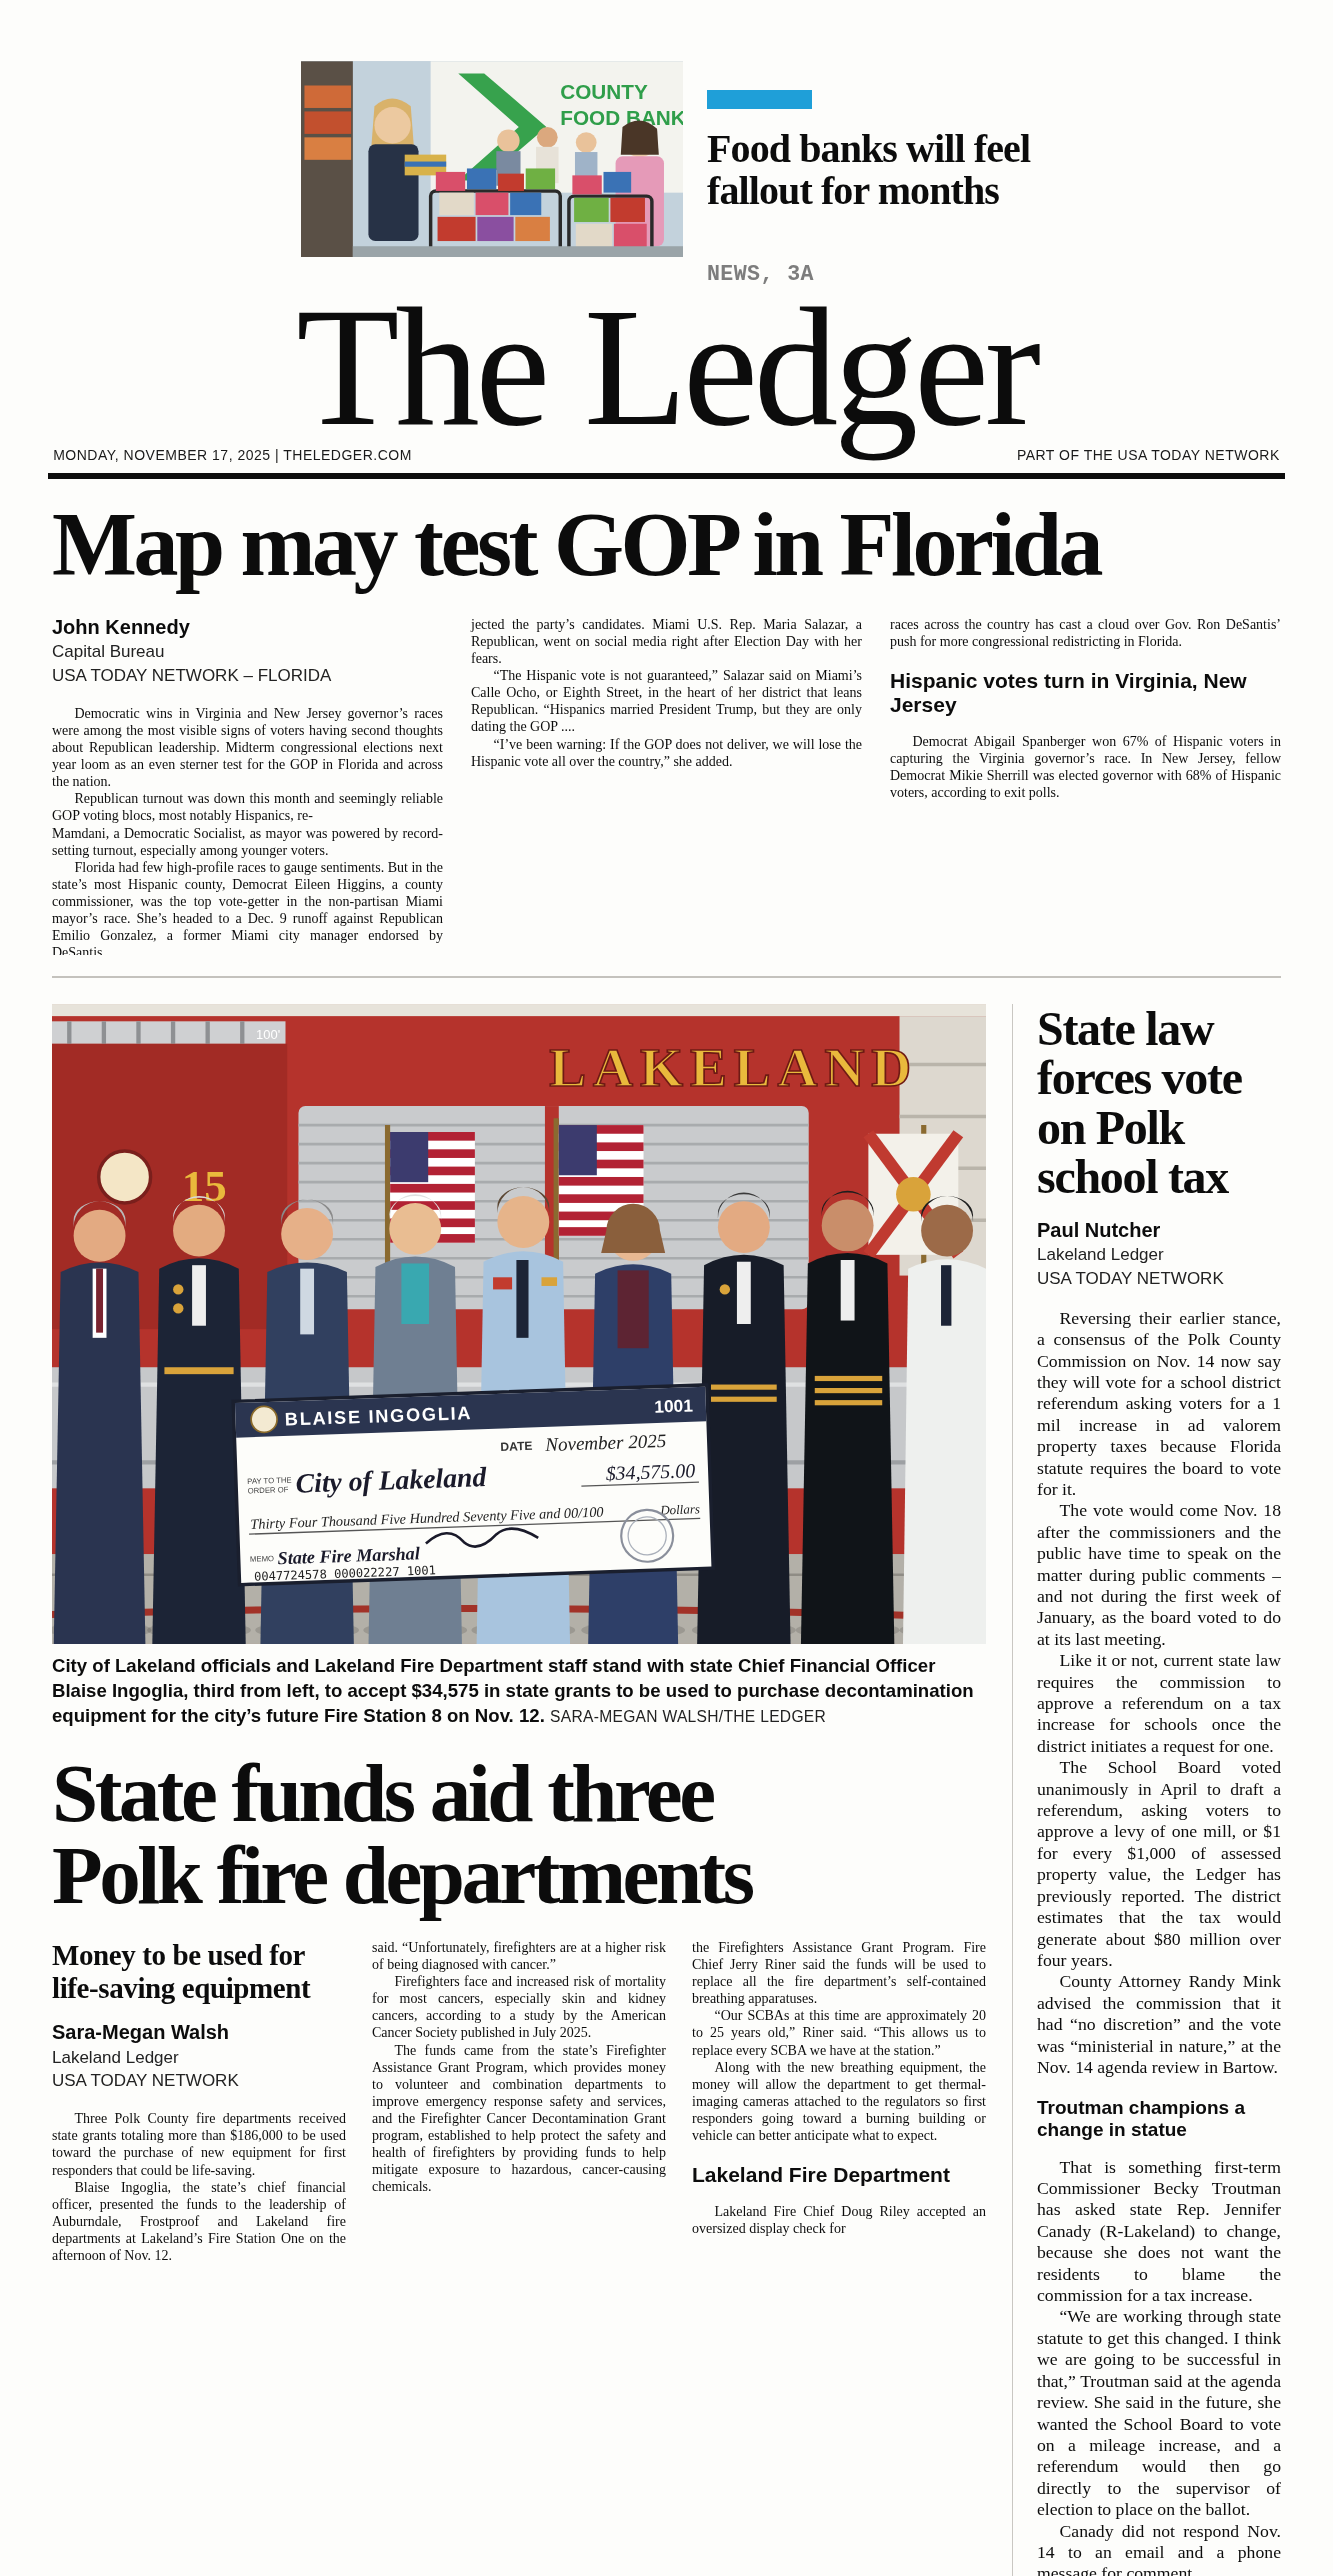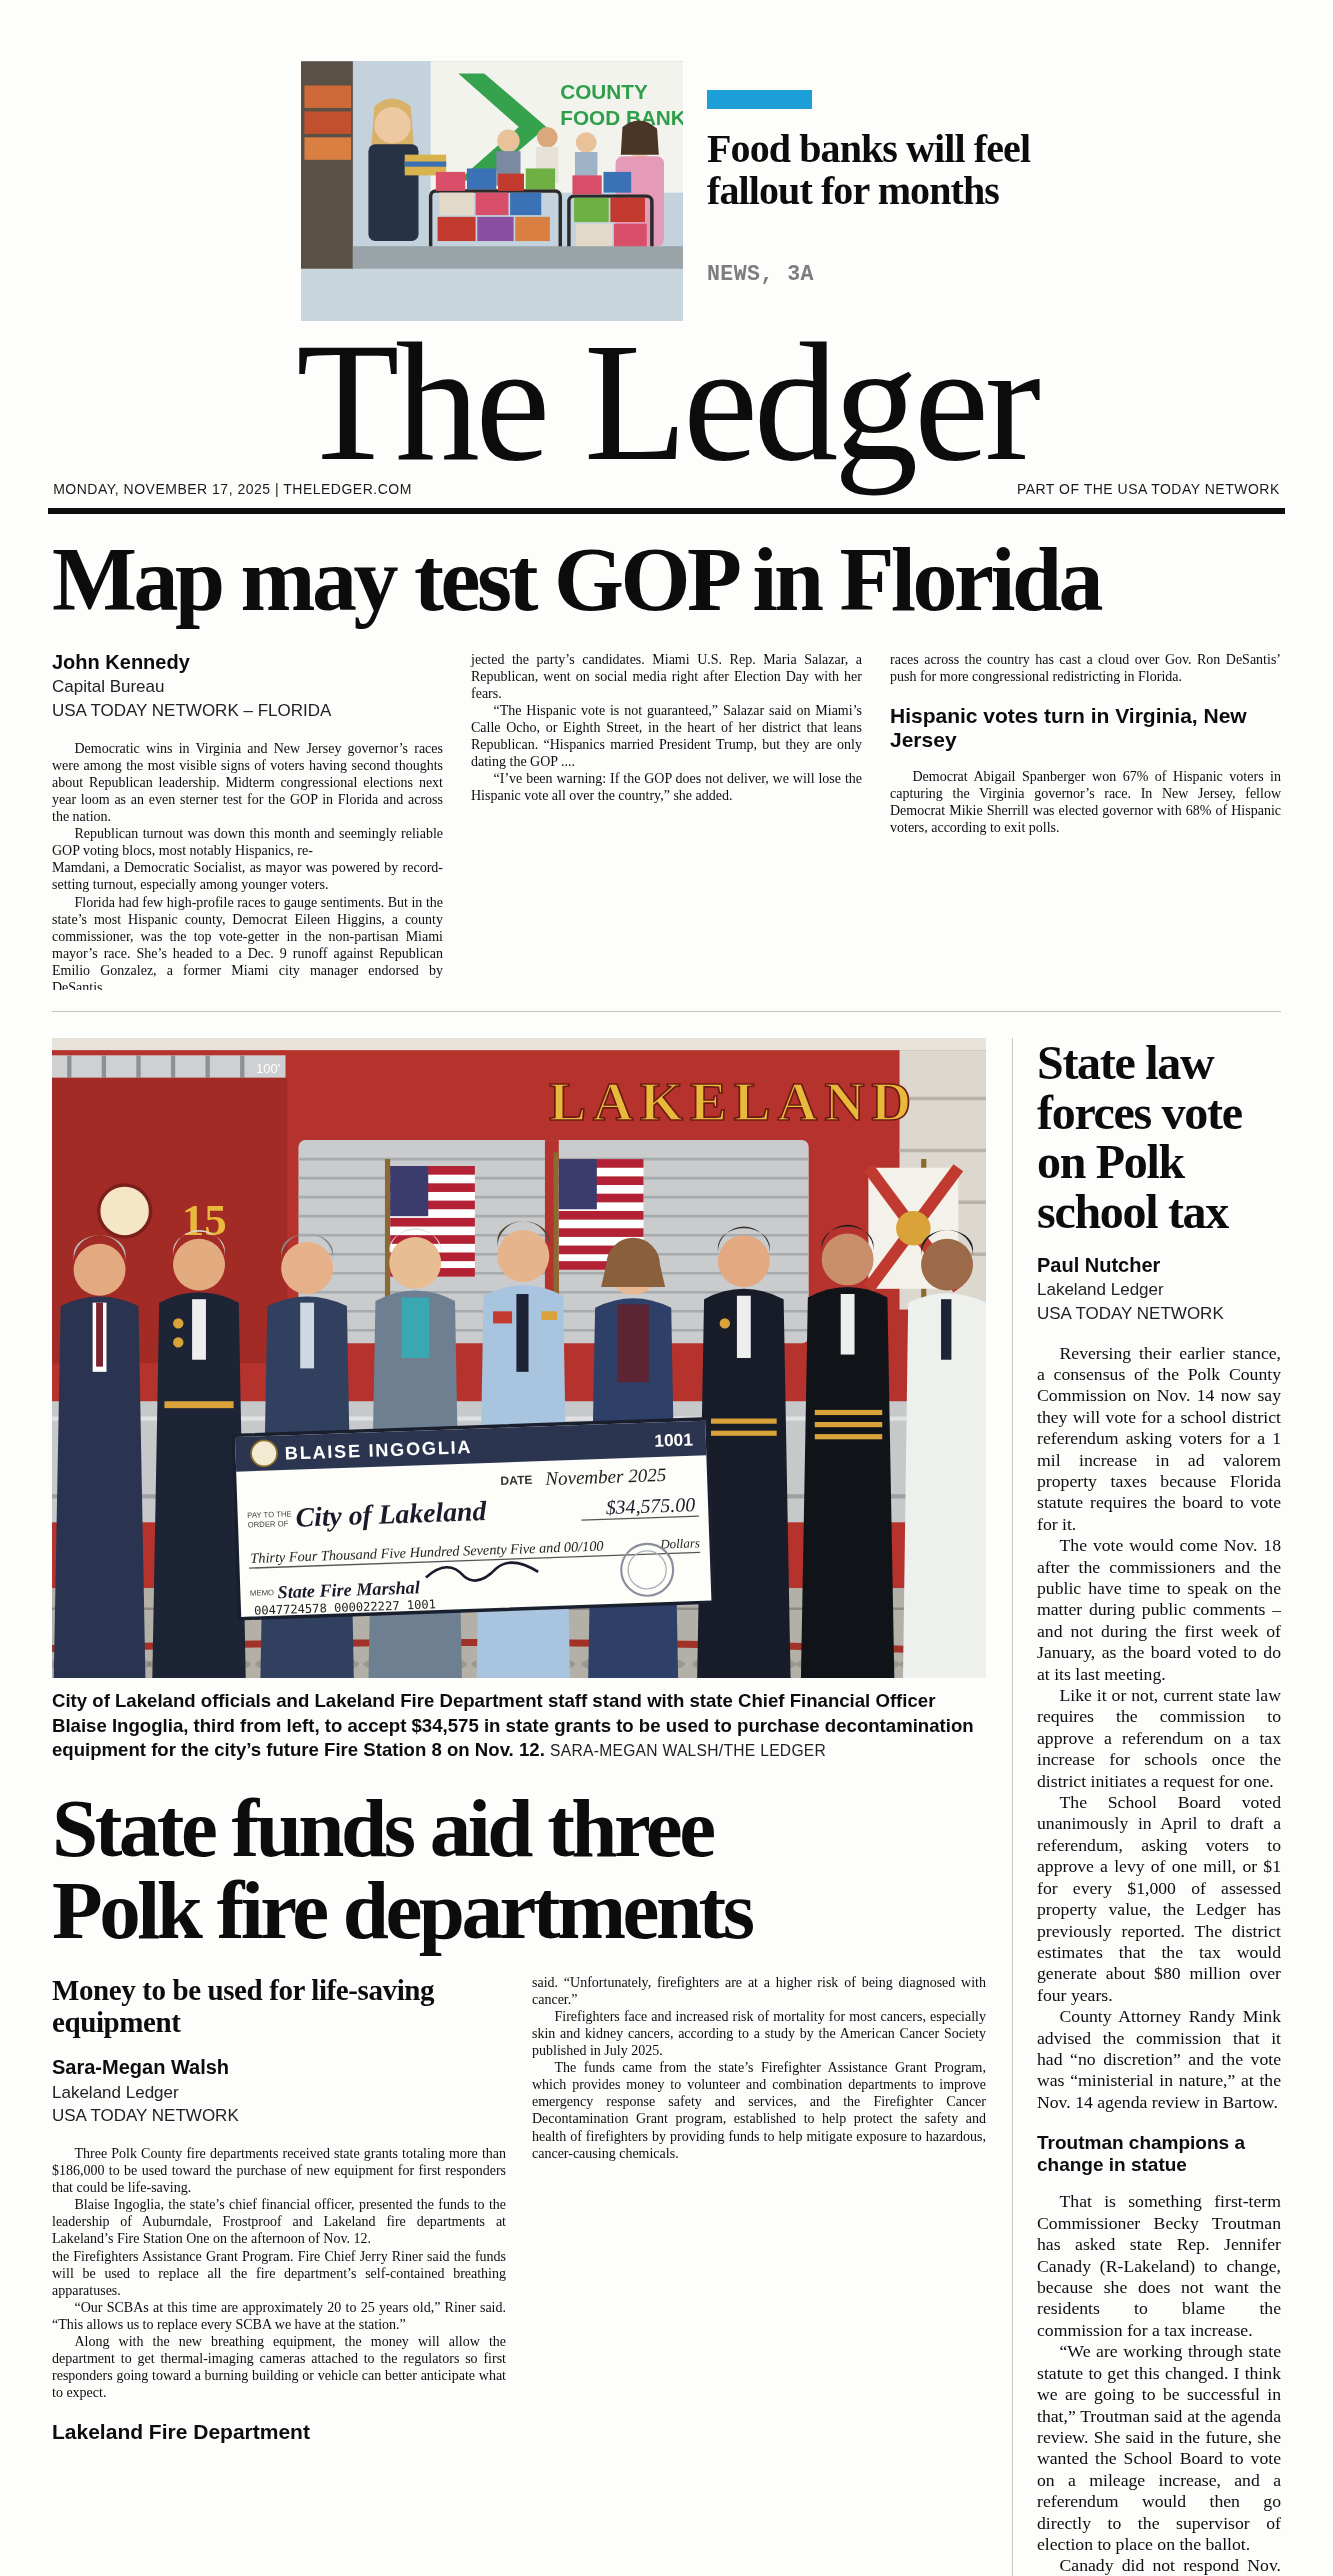--- a/index.html
+++ b/index.html
@@ -1,21 +1,21 @@
 <!DOCTYPE html>
 <html style="font-size:14px"><head>
 <meta charset="utf-8">
 <style>
   * { margin:0; padding:0; box-sizing:border-box; }
   body { background:#ffffff; font-family:"Liberation Serif", serif; color:#0c0c0c; }
   .page { position:relative; width:1333px; height:2576px; margin:0 auto; background:#fdfdfb; overflow:hidden; }
 
   
   .teaser { display:flex; padding:61px 52px 0 301px; }
-  .teaser-photo { width:382px; height:260px; flex:0 0 auto; overflow:hidden; background:#c9d6de; }
+  .teaser-photo { width:382px; height:196px; flex:0 0 auto; overflow:hidden; background:#c9d6de; }
   .teaser-text { margin-left:24px; padding-top:29px; }
   .teaser-bar { width:105px; height:19px; }
   .teaser-headline { font-size:40px; font-weight:700; line-height:1.04; letter-spacing:-0.9px; margin-top:19px; white-space:pre-line; }
   .teaser-kicker { font-family:Liberation Mono, monospace; font-weight:700; font-size:21.6px; color:#7d7d7d; margin-top:51px; letter-spacing:0.4px; }
 
   
   .masthead { padding:5.2px 48px 0; }
   .masthead-title { text-align:center; font-size:169px; font-weight:400; letter-spacing:-4.3px; line-height:1.0; margin-top:-8.6px; }
   .masthead-meta { display:flex; justify-content:space-between; font-family:"Liberation Sans", sans-serif; font-size:14px; letter-spacing:0.5px; color:#1a1a1a; margin-top:-5.2px; padding:0 5.2px; }
   .thick-rule { height:6px; background:#0d0d0d; margin-top:10.4px; }
@@ -35,21 +35,21 @@
 
   .section-rule { height:1.7px; background:#c4c2bd; margin:21px 52px 0; }
 
   
   .main-grid { display:grid; grid-template-columns:934px 1fr; column-gap:0; padding:26px 52px 0; }
   .main-left { width:934px; }
   .photo { width:934px; height:640px; overflow:hidden; background:#b5332c; }
   .photo-caption { font-family:"Liberation Sans", sans-serif; font-weight:700; font-size:18.6px; line-height:1.33; margin-top:10.4px; }
   .photo-credit { font-weight:400; font-size:15.6px; letter-spacing:0.3px; color:#222; }
   .fire-headline { font-size:83px; font-weight:700; letter-spacing:-3.5px; line-height:0.99; margin-top:24px; white-space:pre-line; }
-  .fire-cols { display:grid; grid-template-columns:repeat(2,1fr); column-gap:26px; margin-top:22.5px; height:477px; overflow:hidden; }
+  .fire-cols { display:grid; grid-template-columns:repeat(3,1fr); column-gap:26px; margin-top:22.5px; height:477px; overflow:hidden; }
   .fire-deck { font-size:29px; font-weight:700; line-height:1.12; letter-spacing:-0.4px; margin-bottom:17.3px; }
 
   .school-col { margin-left:26px; border-left:0.9px solid #c9c7c2; padding-left:24px; overflow:hidden; }
   .school-headline { font-size:48px; font-weight:700; line-height:1.03; letter-spacing:-1.3px; white-space:pre-line; }
   .school-col .byline { margin-top:17.3px; }
   .school-col .body-para { font-size:17.7px; line-height:1.21; }
   .school-col .col-subhead { font-size:19px; }
 </style>
 </head>
 <body>

